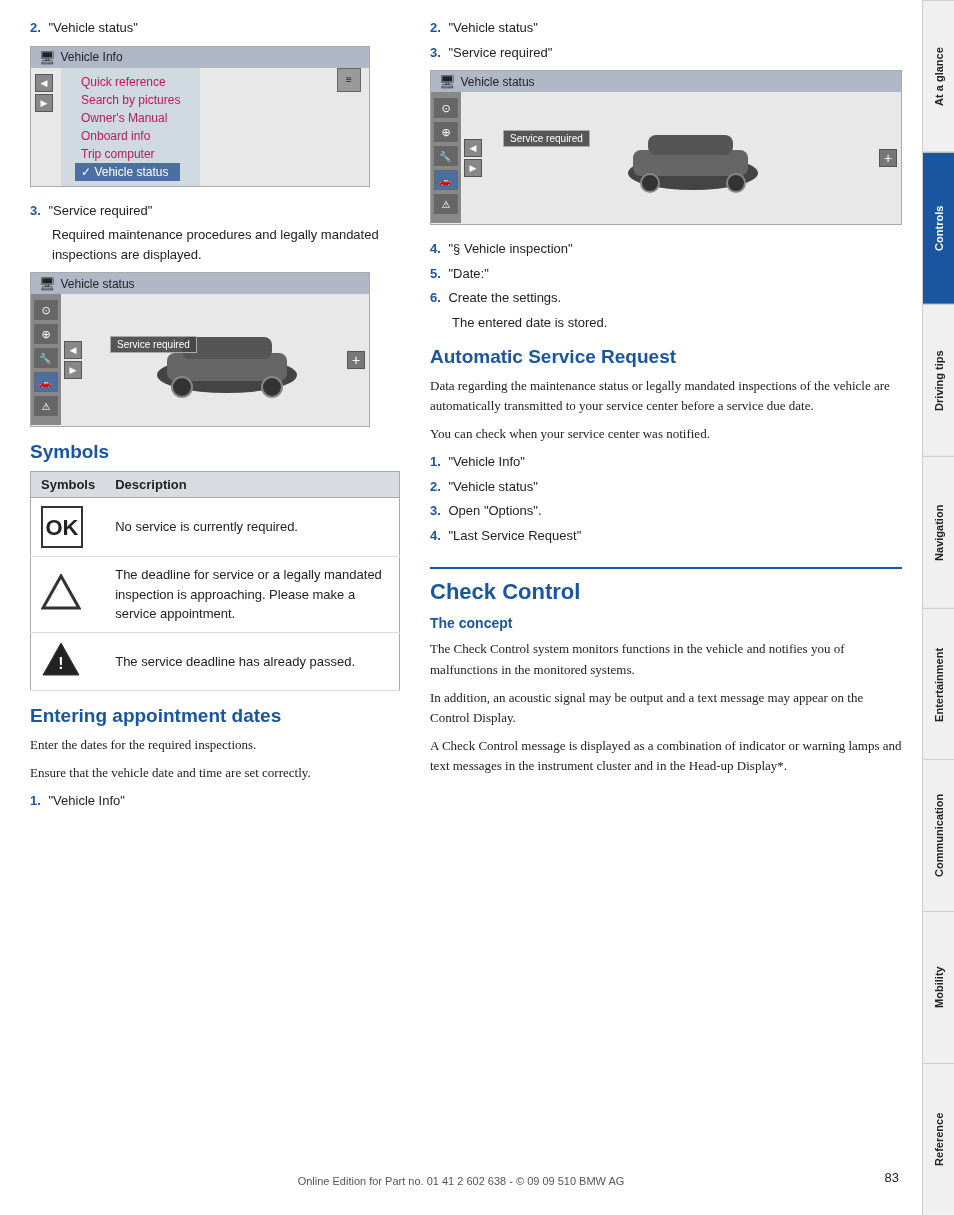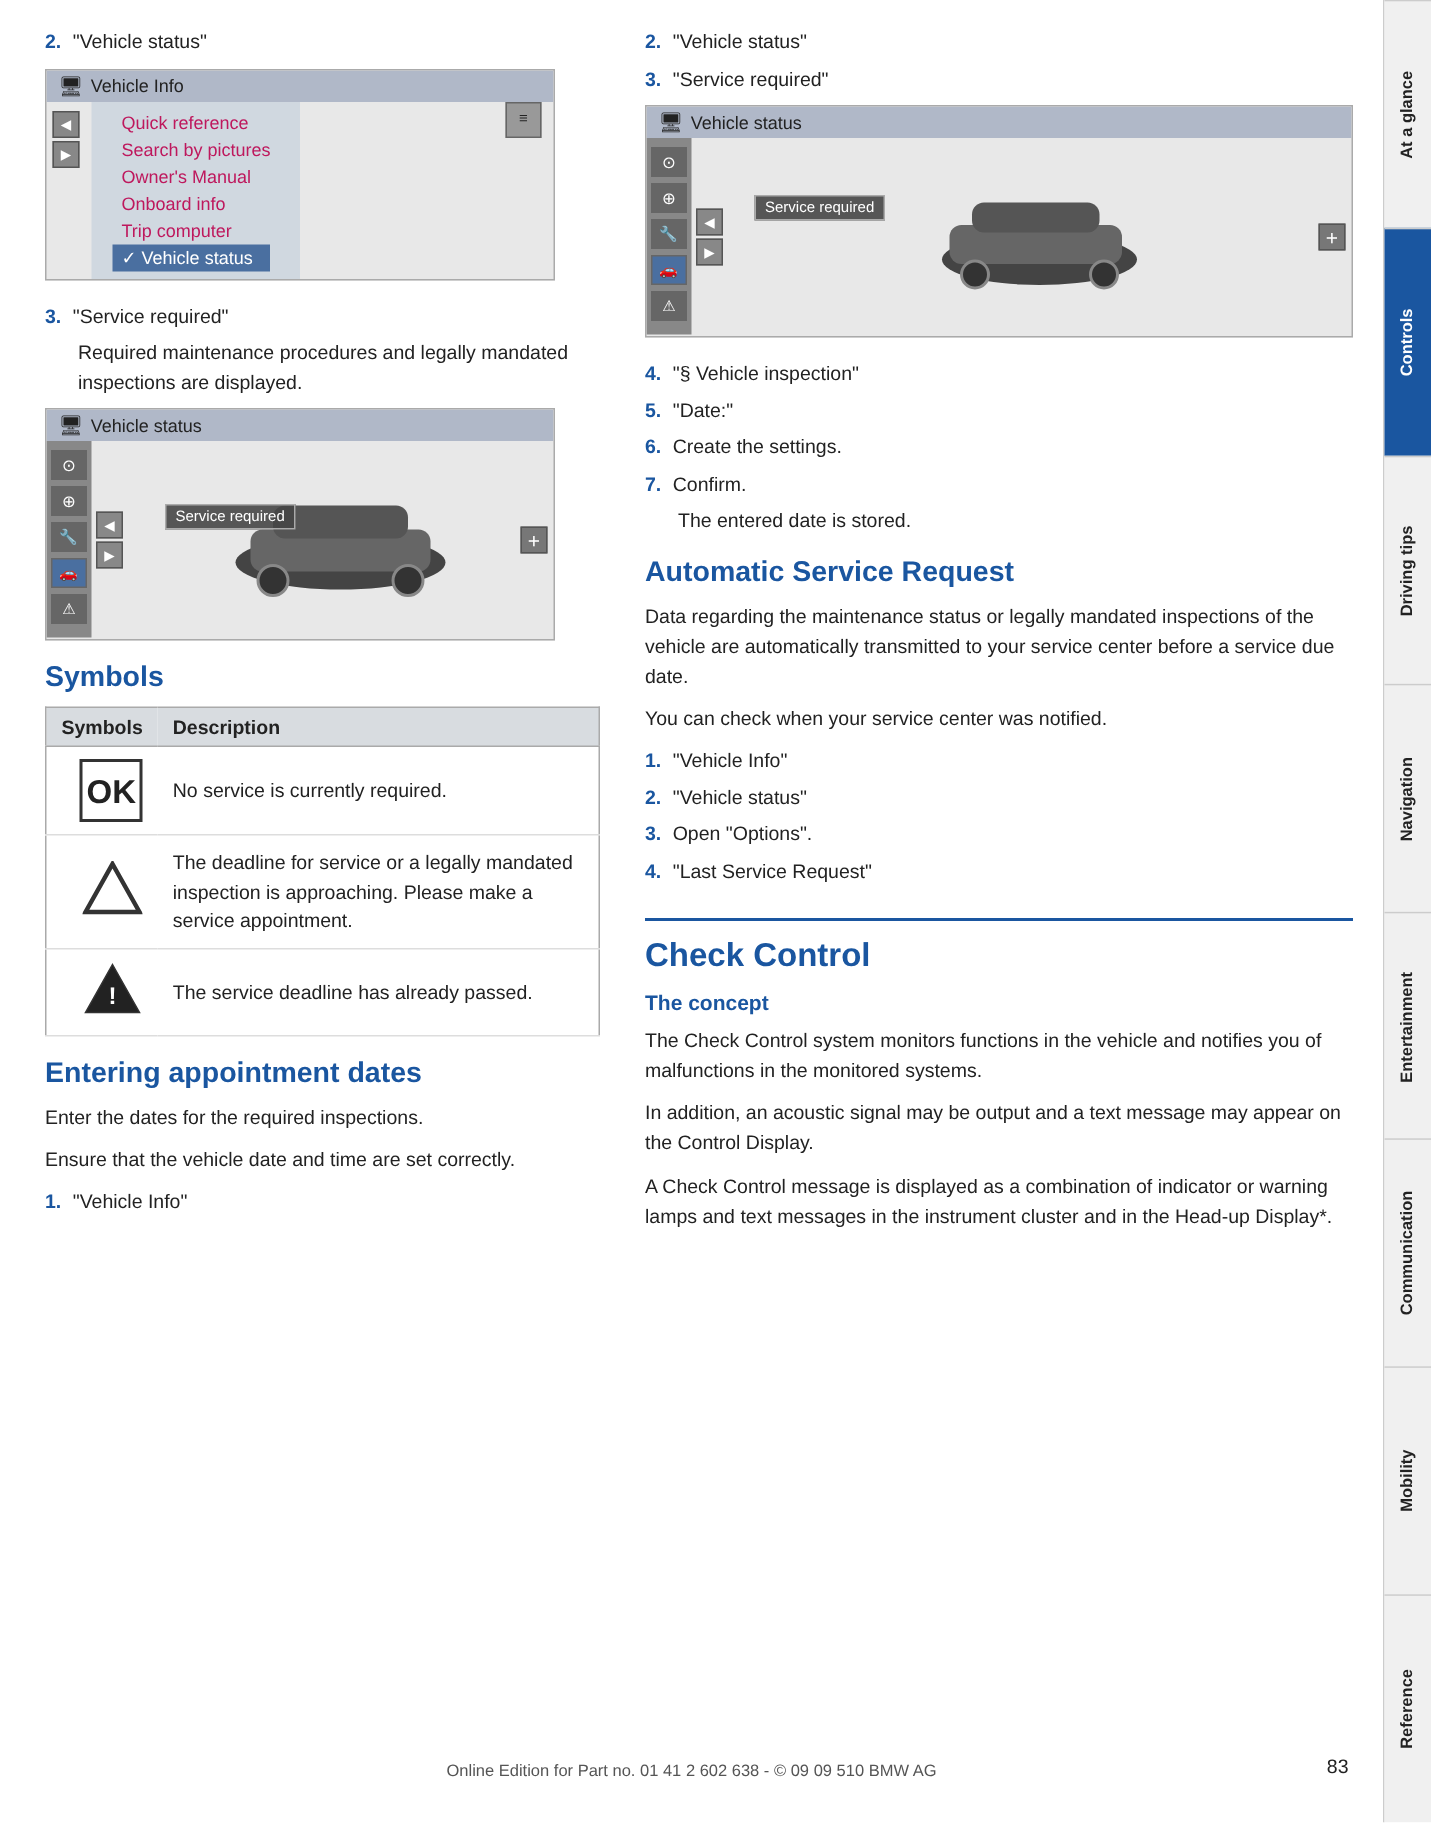--- a/index.html
+++ b/index.html
@@ -91,20 +91,21 @@
     }
     .sub-heading {
       color: #1a56a0;
       font-weight: bold;
       font-size: 14px;
       margin: 10px 0 8px 0;
     }
     p {
       line-height: 1.55;
       margin-bottom: 8px;
+      font-family: Liberation Serif, serif;
     }
     .screen-box {
       border: 1px solid #aaa;
       background: #e8e8e8;
       margin: 8px 0 14px 0;
       padding: 0;
       position: relative;
       overflow: hidden;
     }
     .screen-title-bar {
@@ -192,21 +193,21 @@
     }
     .symbols-table td {
       padding: 8px 10px;
       vertical-align: middle;
       border-bottom: 1px solid #ddd;
       font-size: 13px;
       line-height: 1.5;
     }
     .sym-cell {
       width: 60px;
-      text-align: right;
+      text-align: left;
     }
     .sym-ok {
       font-size: 22px;
       font-weight: bold;
       border: 2px solid #333;
       display: inline-flex;
       align-items: center;
       justify-content: center;
       width: 42px;
       height: 42px;
@@ -461,24 +462,20 @@
         <span>"§ Vehicle inspection"</span>
       </div>
       <div class="step-line">
         <span class="step-num">5.</span>
         <span>"Date:"</span>
       </div>
       <div class="step-line">
         <span class="step-num">6.</span>
         <span>Create the settings.</span>
       </div>
-      <div class="step-line">
-        <span class="step-num">7.</span>
-        <span>Confirm.</span>
-      </div>
       <div class="indent">The entered date is stored.</div>
 
       <div class="section-heading">Automatic Service Request</div>
       <p>Data regarding the maintenance status or legally mandated inspections of the vehicle are automatically transmitted to your service center before a service due date.</p>
       <p>You can check when your service center was notified.</p>
       <div class="step-line">
         <span class="step-num">1.</span>
         <span>"Vehicle Info"</span>
       </div>
       <div class="step-line">

